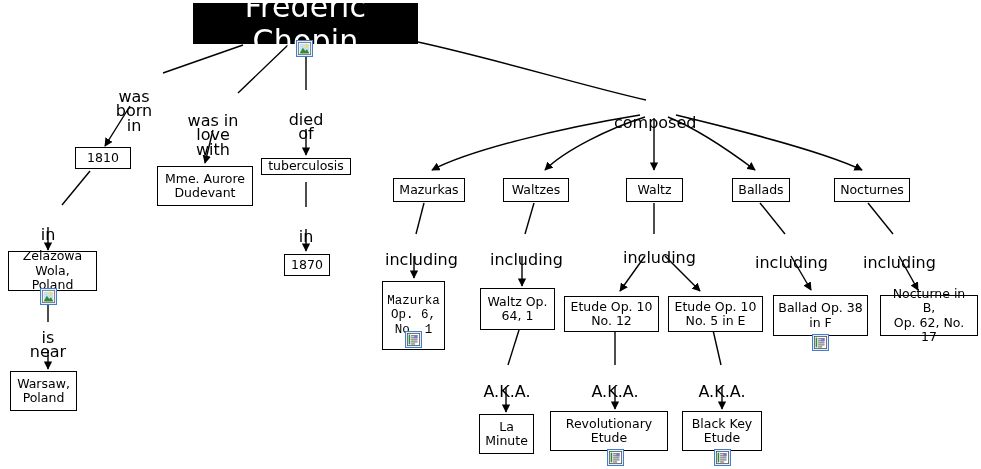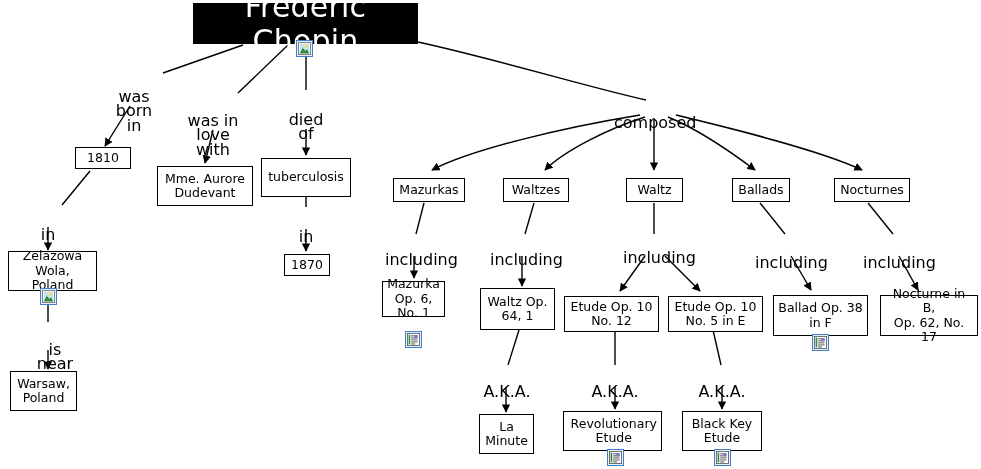--- a/index.html
+++ b/index.html
@@ -180,21 +180,21 @@
   <div class="node" style="left:10px; top:371px; width:67px; height:40px;">
     <span>Warsaw,
 Poland</span>
   </div>
 
   <div class="node" style="left:157px; top:166px; width:96px; height:40px;">
     <span>Mme. Aurore
 Dudevant</span>
   </div>
 
-  <div class="node" style="left:261px; top:158px; width:90px; height:39px;">
+  <div class="node" style="left:261px; top:158px; width:90px; height:17px;">
     <span>tuberculosis</span>
   </div>
 
   <div class="node" style="left:284px; top:254px; width:46px; height:22px;">
     <span>1870</span>
   </div>
 
   <div class="node" style="left:393px; top:178px; width:72px; height:24px;">
     <span>Mazurkas</span>
   </div>
@@ -208,21 +208,21 @@
   </div>
 
   <div class="node" style="left:732px; top:178px; width:58px; height:24px;">
     <span>Ballads</span>
   </div>
 
   <div class="node" style="left:834px; top:178px; width:76px; height:24px;">
     <span>Nocturnes</span>
   </div>
 
-  <div class="node" style="left:382px; top:281px; width:63px; height:36px;">
+  <div class="node" style="left:382px; top:281px; width:63px; height:69px;font-family:Liberation Mono, monospace;">
     <span>Mazurka
 Op. 6,
 No. 1</span>
   </div>
 
   <div class="node" style="left:480px; top:288px; width:75px; height:42px;">
     <span>Waltz Op.
 64, 1</span>
   </div>
 
@@ -244,21 +244,21 @@
   <div class="node" style="left:880px; top:295px; width:98px; height:41px;">
     <span>Nocturne in B,
 Op. 62, No. 17</span>
   </div>
 
   <div class="node" style="left:479px; top:414px; width:55px; height:40px;">
     <span>La
 Minute</span>
   </div>
 
-  <div class="node" style="left:563px; top:411px; width:99px; height:40px;justify-content:flex-end;">
+  <div class="node" style="left:550px; top:411px; width:118px; height:40px;">
     <span>Revolutionary
 Etude</span>
   </div>
 
   <div class="node" style="left:682px; top:411px; width:80px; height:40px;">
     <span>Black Key
 Etude</span>
   </div>
 
   <div class="linklabel" style="left:99px; top:75px; width:70px;">
@@ -273,21 +273,21 @@
 
   <div class="linklabel" style="left:281px; top:98px; width:50px;">
     <span>died
 of</span>
   </div>
 
   <div class="linklabel" style="left:33px; top:213px; width:30px;">
     <span>in</span>
   </div>
 
-  <div class="linklabel" style="left:28px; top:328px; width:40px;margin-left:7px;">
+  <div class="linklabel" style="left:28px; top:316px; width:40px;">
     <span>is
 near</span>
   </div>
 
   <div class="linklabel" style="left:291px; top:215px; width:30px;">
     <span>in</span>
   </div>
 
   <div class="linklabel" style="left:614px; top:101px; width:80px;">
     <span>composed</span>

